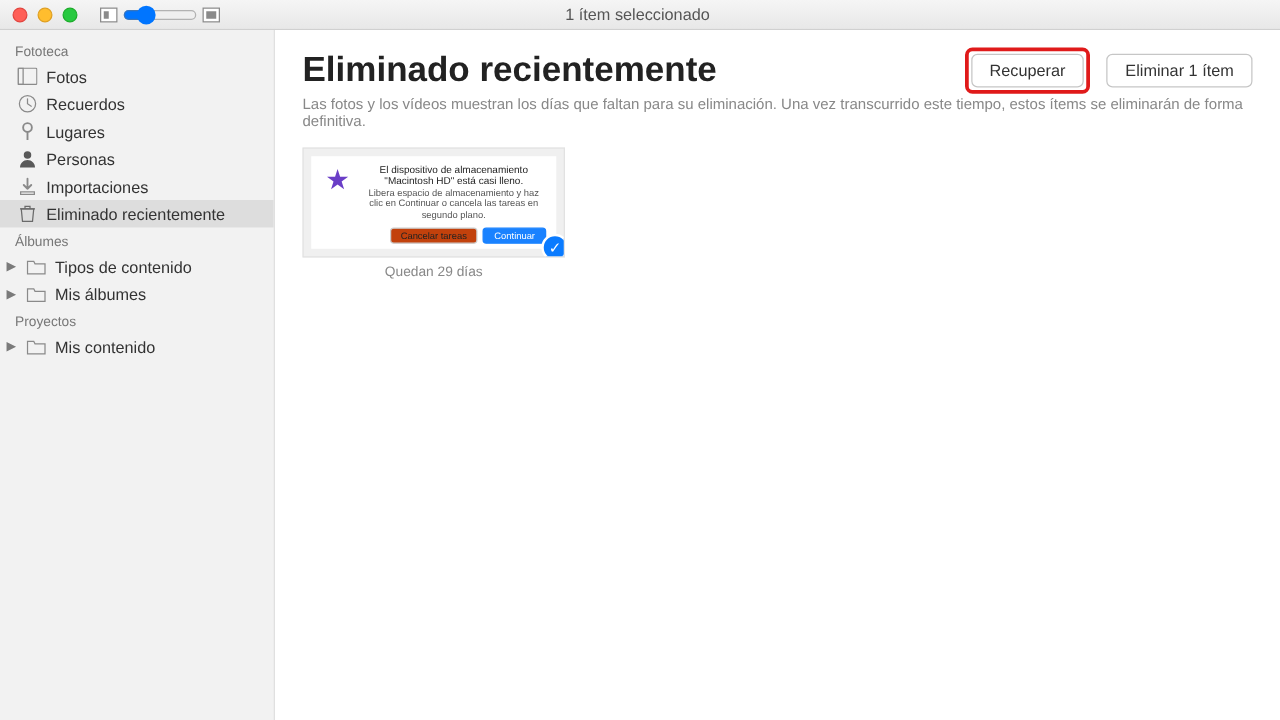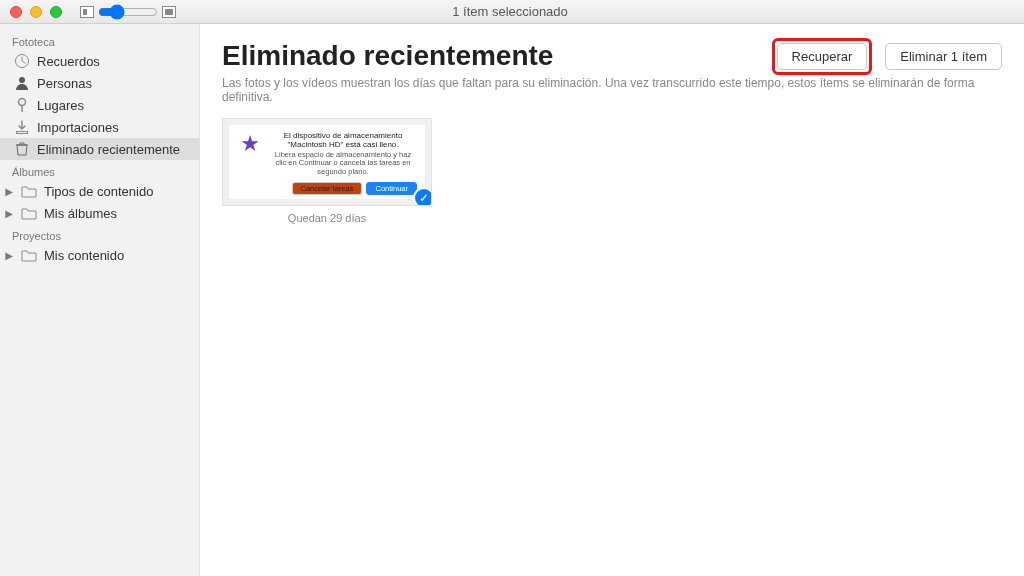--- a/index.html
+++ b/index.html
@@ -66,21 +66,21 @@
     font-size:13px;
     pointer-events:none;
   }
 
   
   .app {
     display:flex;
     height: calc(576px - 24px);
   }
   .sidebar {
-    width: 200px;
+    width: 220px;
     background: #f2f2f2;
     border-right: 1px solid #e0e0e0;
     padding-top: 6px;
     overflow-y:auto;
   }
   .section-title {
     color:#777;
     font-size:11px;
     padding: 6px 12px 2px 12px;
     font-weight:500;
@@ -234,49 +234,58 @@
   </div>
   <div class="title">1 ítem seleccionado</div>
 </div>
 
 <div class="app">
 
   <div class="sidebar">
 
     <div class="section-title">Fototeca</div>
 
+    <div class="side-item">
+      <span class="side-icon">
+        <svg width="16" height="14" viewBox="0 0 16 14">
+            <rect x="0.5" y="0.5" width="15" height="13" rx="1" fill="none" stroke="#8a8a8a"></rect>
+            <rect x="0.5" y="0.5" width="4" height="13" fill="none" stroke="#8a8a8a"></rect>
+          </svg>
+      </span>
+      <span>Fotos</span>
+    </div>
 
     <div class="side-item">
       <span class="side-icon">
         <svg width="16" height="16" viewBox="0 0 16 16">
             <circle cx="8" cy="8" r="6.5" fill="none" stroke="#8a8a8a"></circle>
             <path d="M8 4v4l3 2" fill="none" stroke="#8a8a8a" stroke-linecap="round"></path>
           </svg>
       </span>
       <span>Recuerdos</span>
     </div>
 
     <div class="side-item">
       <span class="side-icon">
         <svg width="16" height="16" viewBox="0 0 16 16">
+            <circle cx="8" cy="5" r="3.5" fill="none" stroke="#8a8a8a" stroke-width="1.5"></circle>
+            <line x1="8" y1="8.5" x2="8" y2="15" stroke="#8a8a8a" stroke-width="1.5"></line>
+          </svg>
+      </span>
+      <span>Lugares</span>
+    </div>
+
+    <div class="side-item">
+      <span class="side-icon">
+        <svg width="16" height="16" viewBox="0 0 16 16">
             <circle cx="8" cy="5" r="3" fill="#595959"></circle>
             <path d="M2 15c0-3.3 2.7-6 6-6s6 2.7 6 6" fill="#595959"></path>
           </svg>
       </span>
       <span>Personas</span>
-    </div>
-
-    <div class="side-item">
-      <span class="side-icon">
-        <svg width="16" height="16" viewBox="0 0 16 16">
-            <circle cx="8" cy="5" r="3.5" fill="none" stroke="#8a8a8a" stroke-width="1.5"></circle>
-            <line x1="8" y1="8.5" x2="8" y2="15" stroke="#8a8a8a" stroke-width="1.5"></line>
-          </svg>
-      </span>
-      <span>Lugares</span>
     </div>
 
     <div class="side-item">
       <span class="side-icon">
         <svg width="16" height="16" viewBox="0 0 16 16">
             <path d="M8 2v8M5 7l3 3 3-3" fill="none" stroke="#8a8a8a" stroke-width="1.5" stroke-linecap="round" stroke-linejoin="round"></path>
             <rect x="2.5" y="12.5" width="11" height="2" fill="none" stroke="#8a8a8a"></rect>
           </svg>
       </span>
       <span>Importaciones</span>

